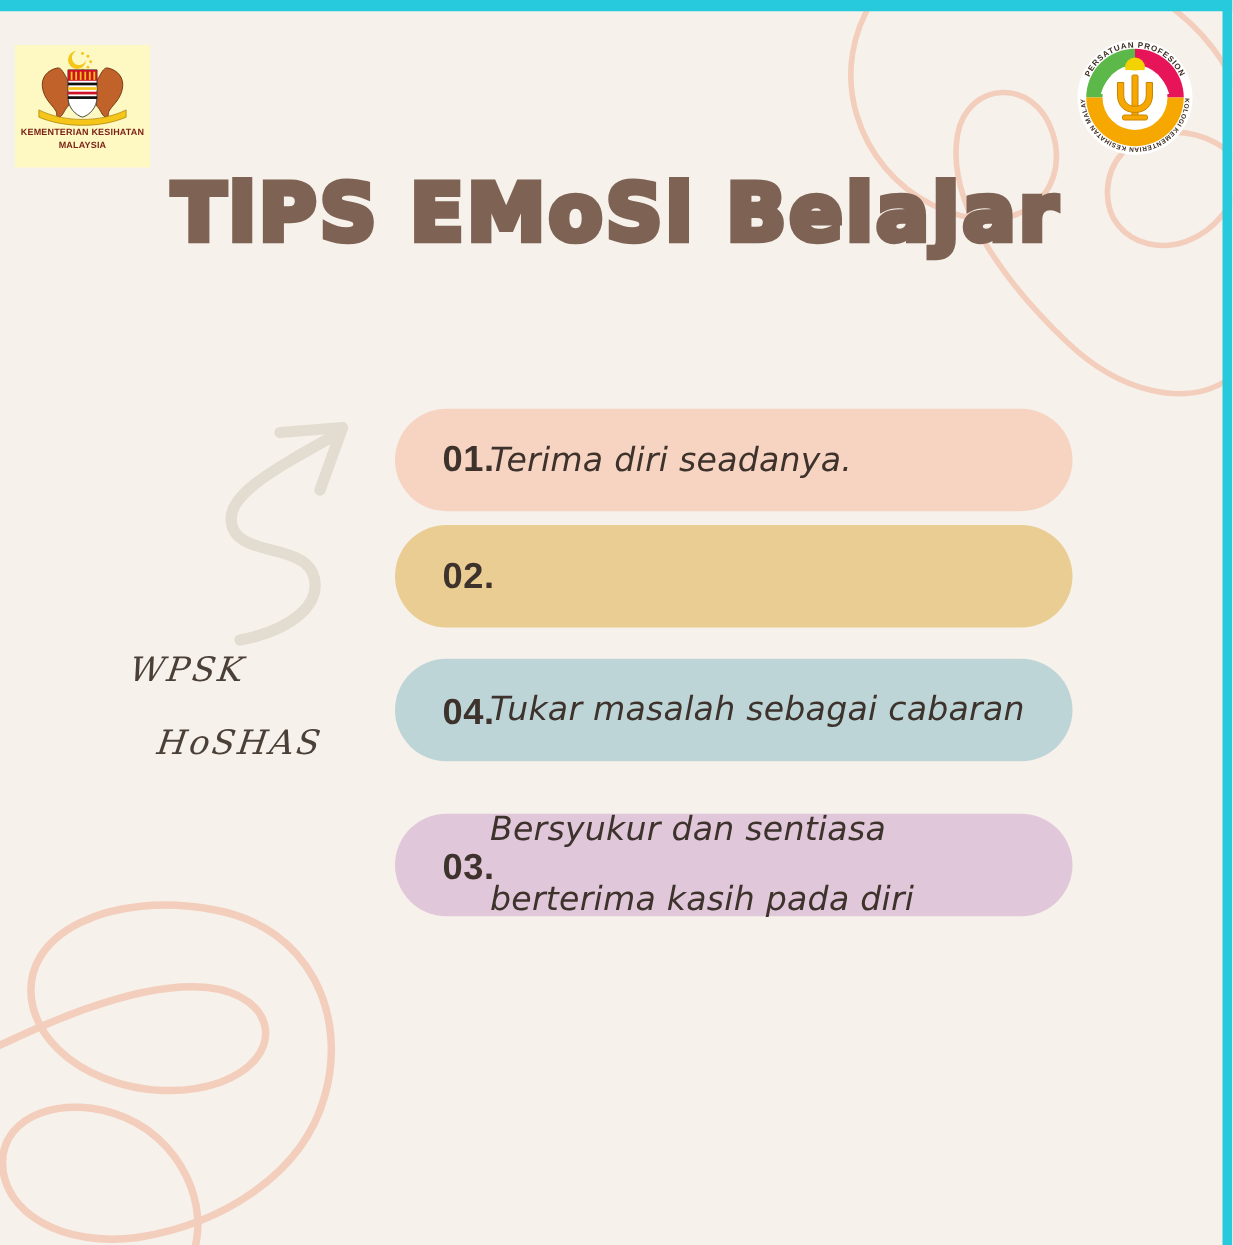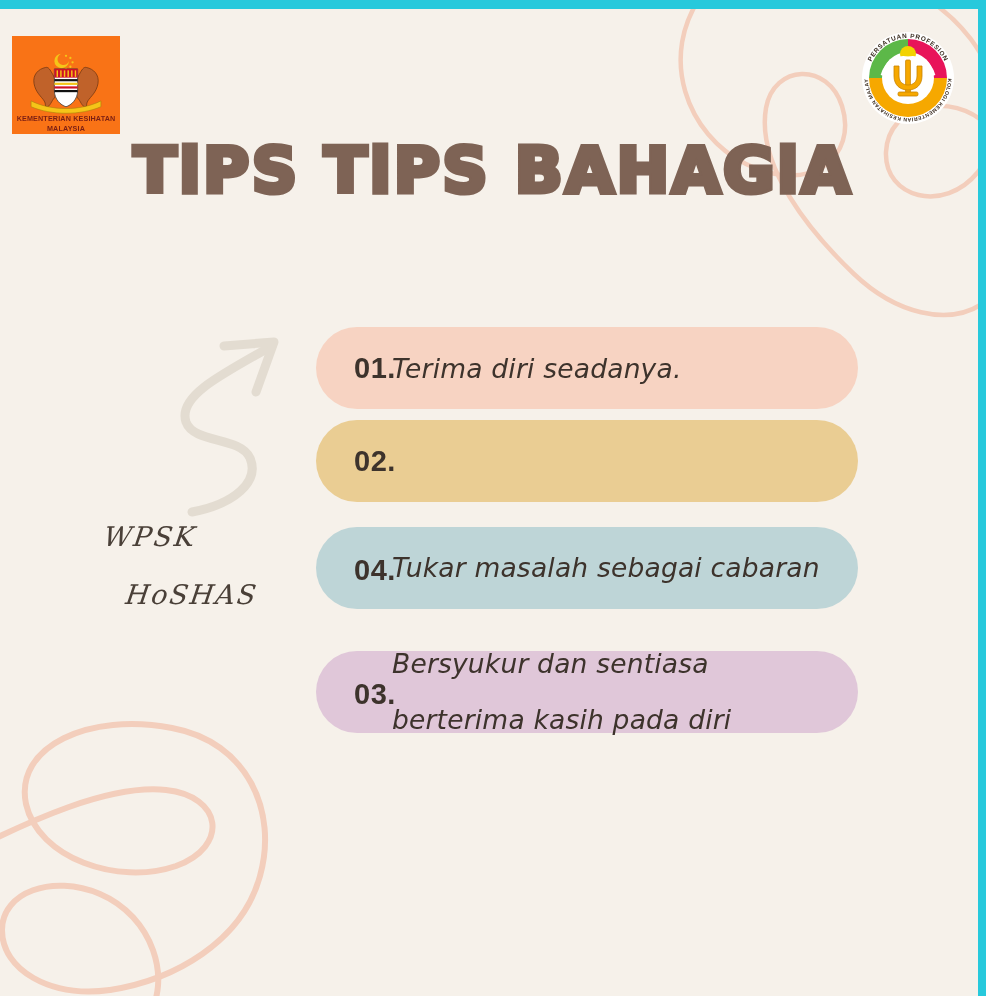--- a/index.html
+++ b/index.html
@@ -51,27 +51,27 @@
   .doodle-bl { bottom: -24px; left: -40px; }
   .doodle-arrow { top: 322px; left: 178px; z-index: 3; }
 
   
   #kkm-logo {
     position: absolute;
     top: 36px;
     left: 12px;
     width: 108px;
     height: 98px;
-    background: #f97316;
+    background: #fef9c3;
     z-index: 20;
     display: flex;
     flex-direction: column;
     align-items: center;
     justify-content: flex-start;
-    padding-top: 14px;
+    padding-top: 1px;
     overflow: hidden;
   }
   #kkm-logo .crest { width: 88px; height: 64px; }
   #kkm-logo .kkm-line {
     font-family: "Liberation Sans", sans-serif;
     font-size: 7.2px;
     font-weight: bold;
     color: #7B1F14;
     letter-spacing: 0.15px;
     line-height: 10px;
@@ -297,21 +297,21 @@
 
     <text font-family="Liberation Sans, sans-serif" font-size="6.4" font-weight="bold" fill="#3A2C20" letter-spacing="0.7">
       <textPath href="#ringTop" startOffset="50%" text-anchor="middle">PERSATUAN PROFESION</textPath>
     </text>
     <text font-family="Liberation Sans, sans-serif" font-size="5.2" font-weight="bold" fill="#3A2C20" letter-spacing="0.4">
       <textPath href="#ringBot" startOffset="50%" text-anchor="middle">PSIKOLOGI KEMENTERIAN KESIHATAN MALAYSIA</textPath>
     </text>
   </svg>
 
   <div id="title">
-    <span class="title-text" style="color: rgb(126, 99, 85); -webkit-text-stroke-color: rgb(126, 99, 85);">TiPS TiPS BAHAGiA</span>
+    <span class="title-text" style="color: rgb(126, 99, 85); -webkit-text-stroke-color: rgb(126, 99, 85);">TiPS EMoSi Belajar</span>
   </div>
 
   <div id="handwritten">
     <div class="hw-line">WPSK</div>
     <div class="hw-line indent">HoSHAS</div>
   </div>
 
   <div id="tips">
 
     <div class="tip-row single">

